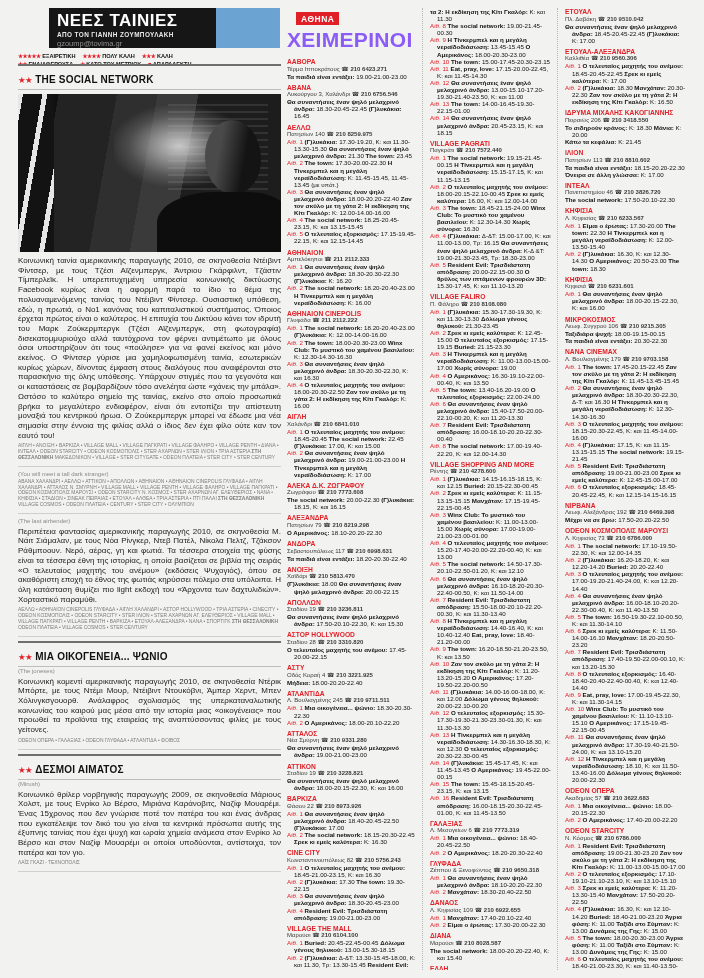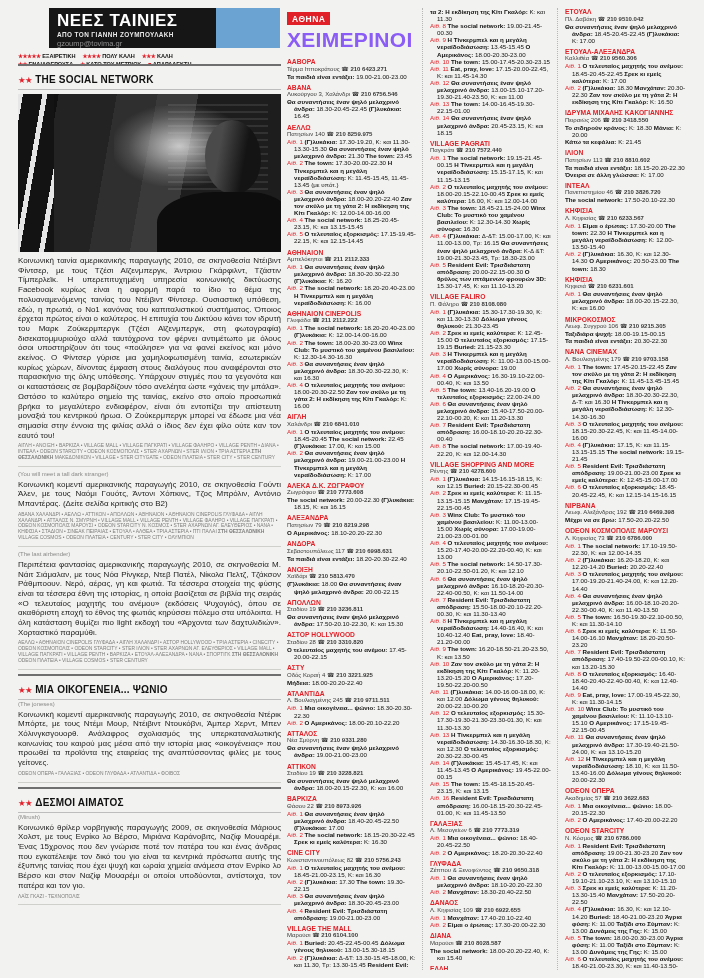--- a/index.html
+++ b/index.html
@@ -30,21 +30,21 @@
   .photo{position:relative;height:158px;background:linear-gradient(100deg,#101010 0 14%,#232323 14% 34%,#2f2f2f 34% 48%,#3a3a3a 48% 62%,#1d1d1d 62% 100%);overflow:hidden;margin:4px 0 4px;}
   .blinds{position:absolute;left:0;top:0;bottom:0;width:36px;background:repeating-linear-gradient(100deg,#e6e6e6 0 5px,#131313 5px 24px);}
   .wallglow{position:absolute;left:96px;top:12px;width:130px;height:80px;background:radial-gradient(ellipse at center,rgba(225,225,225,.85),rgba(160,160,160,.25) 55%,transparent 75%);}
   .walltext{position:absolute;left:150px;top:6px;width:100px;height:90px;background:repeating-linear-gradient(0deg,rgba(200,200,200,.25) 0 2px,transparent 2px 7px);opacity:.5;}
   .figure-head{position:absolute;right:20px;top:26px;width:56px;height:74px;border-radius:48% 52% 46% 50%;background:linear-gradient(100deg,#4a4a4a 28%,#141414 68%);}
   .figure-body{position:absolute;right:-6px;bottom:-8px;width:130px;height:68px;border-radius:45% 30% 0 0;background:#0d0d0d;}
   
   .listings{position:absolute;left:287px;top:8px;width:409px;height:962px;display:flex;}
   .lcol{width:129px;box-sizing:border-box;overflow:hidden;}
   .lcol + .lcol{border-left:1px dotted #b7b7b5;padding-left:7px;margin-left:6px;}
-  .region-bar{display:inline-block;background:#e01f26;color:#fff;font-weight:bold;font-size:8.5px;padding:2px 5px 1px;letter-spacing:.5px;}
+  .region-bar{display:inline-block;background:#e01f26;color:#fff;font-weight:bold;font-size:8.5px;padding:2px 5px 1px;letter-spacing:.5px;margin-left:9px;}
   .season{color:#8b5cf6;font-weight:bold;font-size:21px;letter-spacing:.3px;line-height:23px;margin:2px 0 7px;}
   .cine{margin-bottom:4px;}
   .cine-name{color:#e01f26;font-weight:bold;font-size:6.7px;line-height:7.6px;}
   .cine-info{font-size:6px;line-height:7px;color:#3a3a3a;}
   .show{font-size:6.2px;line-height:7.1px;color:#111;padding-left:7px;text-indent:-7px;}
   .scr{color:#e01f26;}
 </style>
 </head>
 <body>
 
@@ -68,21 +68,20 @@
         <div class="wallglow"></div>
         <div class="walltext"></div>
         <div class="figure-head"></div>
         <div class="figure-body"></div>
       </div>
       <p class="rev-body">Κοινωνική ταινία αμερικανικής παραγωγής 2010, σε σκηνοθεσία Ντέιβιντ Φίντσερ, με τους Τζέσι Αϊζενμπεργκ, Άντριου Γκάρφιλντ, Τζάστιν Τίμπερλεϊκ. Η υπερεπιτυχημένη υπηρεσία κοινωνικής δικτύωσης Facebook κυρίως είναι η αφορμή παρά το ίδιο το θέμα της πολυαναμενόμενης ταινίας του Ντέιβιντ Φίντσερ. Ουσιαστική υπόθεση, εδώ, η πρωτιά, ο Νο1 κανόνας του καπιταλιστικού συστήματος. Όποιος έρχεται πρώτος είναι ο καλύτερος. Η επιτυχία του Δικτύου κάνει τον ιδρυτή του Μαρκ Ζούκερμπεργκ (Τζέσι Αϊζενμπεργκ, στη φωτογραφία) δισεκατομμυριούχο αλλά ταυτόχρονα τον φέρνει αντιμέτωπο με όλους όσοι υποστηρίζουν ότι τους «πούλησε» για να φανεί εκείνος και μόνο εκείνος. Ο Φίντσερ γύρισε μια χαμηλοφωτισμένη ταινία, εσωτερικών κυρίως χώρων, δίνοντας έμφαση στους διαλόγους που αναφέρονται στο παρασκήνιο της όλης υπόθεσης. Υπάρχουν στιγμές που τα γεγονότα και οι καταστάσεις σε βομβαρδίζουν τόσο ανελέητα ώστε «χάνεις την μπάλα». Ωστόσο το καλύτερο σημείο της ταινίας, εκείνο στο οποίο προσωπικά βρήκα το μεγαλύτερο ενδιαφέρον, είναι ότι εντοπίζει την απίστευτη μοναξιά του κεντρικού ήρωα. Ο Ζούκερμπεργκ μπορεί να έδωσε μια νέα σημασία στην έννοια της φιλίας αλλά ο ίδιος δεν έχει φίλο ούτε καν τον εαυτό του!</p>
       <div class="rev-theaters">ΑΙΓΛΗ • ΑΝΟΙΞΗ • ΒΑΡΚΙΖΑ • VILLAGE MALL • VILLAGE ΠΑΓΚΡΑΤΙ • VILLAGE ΦΑΛΗΡΟ • VILLAGE ΡΕΝΤΗ • ΔΙΑΝΑ • ΙΝΤΕΑΛ • ODEON STARCITY • ODEON ΚΟΣΜΟΠΟΛΙΣ • STER ΑΧΑΡΝΩΝ • STER ΙΛΙΟΝ • ΤΡΙΑ ΑΣΤΕΡΙΑ <b>ΣΤΗ ΘΕΣΣΑΛΟΝΙΚΗ</b> ΜΑΚΕΔΟΝΙΚΟΝ • VILLAGE • STER CITYGATE • ODEON ΠΛΑΤΕΙΑ • STER CITY • STER CENTURY</div>
     </section>
     <section class="review">
       <div class="rev-alt">(You will meet a tall dark stranger)</div>
-      <p class="rev-body">Κοινωνική κομεντί αμερικανικής παραγωγής 2010, σε σκηνοθεσία Γούντι Άλεν, με τους Ναόμι Γουότς, Άντονι Χόπκινς, Τζος Μπρόλιν, Αντόνιο Μπαντέρας. (Δείτε σελίδα κριτικής στο Β2)</p>
       <div class="rev-theaters">ΑΒΑΝΑ ΧΑΛΑΝΔΡΙ • ΑΕΛΛΩ • ΑΤΤΙΚΟΝ • ΑΠΟΛΛΩΝ • ΑΘΗΝΑΙΟΝ • ΑΘΗΝΑΙΟΝ CINEPOLIS ΓΛΥΦΑΔΑ • ΑΙΓΛΗ ΧΑΛΑΝΔΡΙ • ΑΤΤΑΛΟΣ Ν. ΣΜΥΡΝΗ • VILLAGE MALL • VILLAGE ΡΕΝΤΗ • VILLAGE ΦΑΛΗΡΟ • VILLAGE ΠΑΓΚΡΑΤΙ • ODEON ΚΟΣΜΟΠΟΛΙΣ ΜΑΡΟΥΣΙ • ODEON STARCITY Ν. ΚΟΣΜΟΣ • STER ΑΧΑΡΝΩΝ ΑΓ. ΕΛΕΥΘΕΡΙΟΣ • ΝΑΝΑ • ΚΗΦΙΣΙΑ • ΣΤΑΔΙΟΝ • ΣΙΝΕΑΚ ΠΕΙΡΑΙΑΣ • ΕΤΟΥΑΛ • ΑΛΘΕΑ • ΤΡΙΑ ΑΣΤΕΡΙΑ • ΠΤΙ ΠΑΛΑΙ <b>ΣΤΗ ΘΕΣΣΑΛΟΝΙΚΗ</b> VILLAGE COSMOS • ODEON ΠΛΑΤΕΙΑ • CENTURY • STER CITY • ΟΛΥΜΠΙΟΝ</div>
     </section>
     <section class="review">
       <div class="rev-alt">(The last airbender)</div>
       <p class="rev-body">Περιπέτεια φαντασίας αμερικανικής παραγωγής 2010, σε σκηνοθεσία Μ. Νάιτ Σιάμαλαν, με τους Νόα Ρίνγκερ, Ντεβ Πατέλ, Νίκολα Πελτζ, Τζάκσον Ράθμποουν. Νερό, αέρας, γη και φωτιά. Τα τέσσερα στοιχεία της φύσης είναι τα τέσσερα έθνη της ιστορίας, η οποία βασίζεται σε βιβλία της σειράς «Ο τελευταίος μαχητής του ανέμου» (εκδόσεις Ψυχογιός), όπου σε ακαθόριστη εποχή το έθνος της φωτιάς κηρύσσει πόλεμο στα υπόλοιπα. Η όλη κατάσταση θυμίζει πιο light εκδοχή του «Άρχοντα των δαχτυλιδιών». Χορταστικό παραμύθι.</p>
       <div class="rev-theaters">ΑΕΛΛΩ • ΑΘΗΝΑΙΟΝ CINEPOLIS ΓΛΥΦΑΔΑ • ΑΙΓΛΗ ΧΑΛΑΝΔΡΙ • ΑΣΤΟΡ HOLLYWOOD • ΤΡΙΑ ΑΣΤΕΡΙΑ • CINECITY • ODEON ΚΟΣΜΟΠΟΛΙΣ • ODEON STARCITY • STER ΙΛΙΟΝ • STER ΑΧΑΡΝΩΝ ΑΓ. ΕΛΕΥΘΕΡΙΟΣ • VILLAGE MALL • VILLAGE ΠΑΓΚΡΑΤΙ • VILLAGE ΡΕΝΤΗ • ΒΑΡΚΙΖΑ • ΕΤΟΥΑΛ-ΑΛΕΞΑΝΔΡΑ • ΝΑΝΑ • ΣΠΟΡΤΙΓΚ <b>ΣΤΗ ΘΕΣΣΑΛΟΝΙΚΗ</b> ODEON ΠΛΑΤΕΙΑ • VILLAGE COSMOS • STER CENTURY</div>
     </section>
     <section class="review">
       <div class="rev-head"><span class="stars">★★</span><span class="rev-title">ΜΙΑ ΟΙΚΟΓΕΝΕΙΑ... ΨΩΝΙΟ</span></div>
       <div class="rev-alt">(The joneses)</div>

